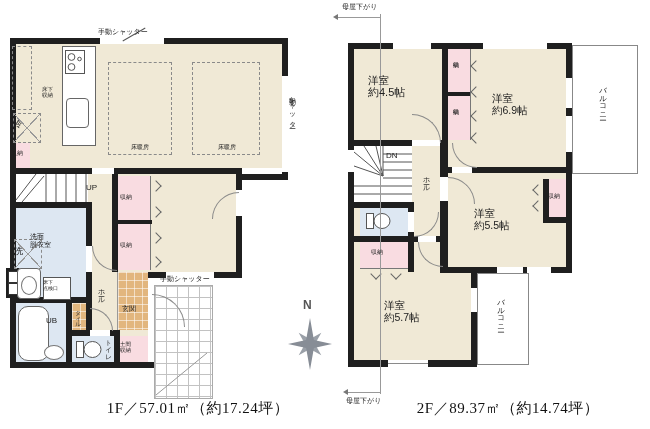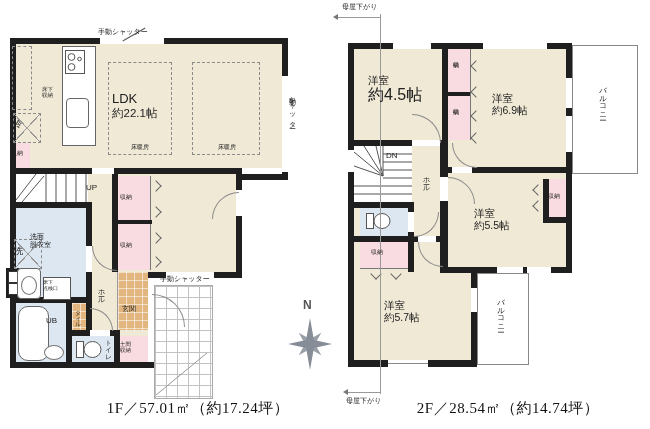--- a/index.html
+++ b/index.html
@@ -133,24 +133,20 @@
     </g>
   </svg>
   <svg style="left:154px;top:285px;" width="57" height="112" viewBox="0 0 57 112">
     <line x1="2" y1="110" x2="53" y2="68" stroke="#999" stroke-width="1"></line>
   </svg>
   <div class="thinline" style="left:121px;top:34px;width:26px;height:1px;transform:rotate(-30deg);background:#555;"></div>
 
   <div class="lbl" style="left:98px;top:28px;width:68px;">手動シャッター</div>
   <div class="vlbl" style="left:289px;top:92px;height:60px;">手動シャッター</div>
   <div class="lbl" style="left:160px;top:275px;width:58px;">手動シャッター</div>
-  <div class="lbl two" style="left:112px;top:92px;width:66px;">
-    <span style="font-size:13px;">LDK</span>
-    <span style="font-size:11.5px;">約22.1帖</span>
-  </div>
   <div class="dashed" style="left:108px;top:62px;width:62px;height:91px;"></div>
   <div class="dashed" style="left:192px;top:62px;width:66px;height:91px;"></div>
   <div class="lbl" style="left:131px;top:144px;font-size:6px;">床暖房</div>
   <div class="lbl" style="left:218px;top:144px;font-size:6px;">床暖房</div>
   <div class="lbl two" style="left:42px;top:86px;width:21px;font-size:5.5px;">
     <span>床下</span>
     <span>収納</span>
   </div>
   <div class="lbl" style="left:13px;top:119px;width:26px;font-size:9px;">冷</div>
   <div class="lbl" style="left:14px;top:246px;width:26px;font-size:9px;">洗</div>
@@ -265,21 +261,21 @@
   <div class="thinline" style="left:380px;top:14px;width:1px;height:380px;"></div>
   <div class="thinline" style="left:338px;top:17px;width:43px;height:1px;"></div>
   <div class="thinline" style="left:348px;top:392px;width:33px;height:1px;"></div>
   <div class="arrowL" style="left:333px;top:14px;"></div>
   <div class="arrowL" style="left:343px;top:389px;"></div>
 
   <div class="lbl" style="left:342px;top:3px;width:56px;">母屋下がり</div>
   <div class="lbl" style="left:346px;top:397px;width:56px;">母屋下がり</div>
   <div class="lbl two" style="left:368px;top:74px;width:56px;">
     <span style="font-size:10.5px;">洋室</span>
-    <span style="font-size:16px;">約4.5帖</span>
+    <span style="font-size:11px;">約4.5帖</span>
   </div>
   <div class="lbl two" style="left:492px;top:92px;width:58px;">
     <span style="font-size:10.5px;">洋室</span>
     <span style="font-size:10.5px;">約6.9帖</span>
   </div>
   <div class="lbl two" style="left:474px;top:207px;width:58px;">
     <span style="font-size:10.5px;">洋室</span>
     <span style="font-size:10.5px;">約5.5帖</span>
   </div>
   <div class="lbl two" style="left:384px;top:299px;width:58px;">
@@ -294,15 +290,15 @@
   <div class="vlbl" style="left:453px;top:104px;height:30px;font-size:6px;">収納</div>
   <div class="lbl" style="left:548px;top:193px;width:19px;font-size:6px;">収納</div>
   <div class="lbl" style="left:371px;top:249px;width:26px;font-size:6px;">収納</div>
 
   <div class="lbl" style="left:303px;top:299px;width:14px;font-size:12px;font-weight:bold;color:#555;">N</div>
   <svg style="left:282px;top:316px;" width="56" height="56" viewBox="0 0 56 56">
     <path d="M16.7,16.7 L28,23 L39.3,16.7 L33,28 L39.3,39.3 L28,33 L16.7,39.3 L23,28 Z" fill="#9aa0a8"></path>
     <path d="M28,2 L31.9,24.1 L50,28 L31.9,31.9 L28,54 L24.1,31.9 L6,28 L24.1,24.1 Z" fill="#878d96"></path>
   </svg>
   <div class="caption" style="left:82px;top:399px;width:232px;">1F／57.01㎡（約17.24坪）</div>
-  <div class="caption" style="left:392px;top:399px;width:232px;">2F／28.54㎡（約14.74坪）</div>
+  <div class="caption" style="left:392px;top:399px;width:232px;">2F／89.37㎡（約14.74坪）</div>
 
 </div>
 
 </body></html>

